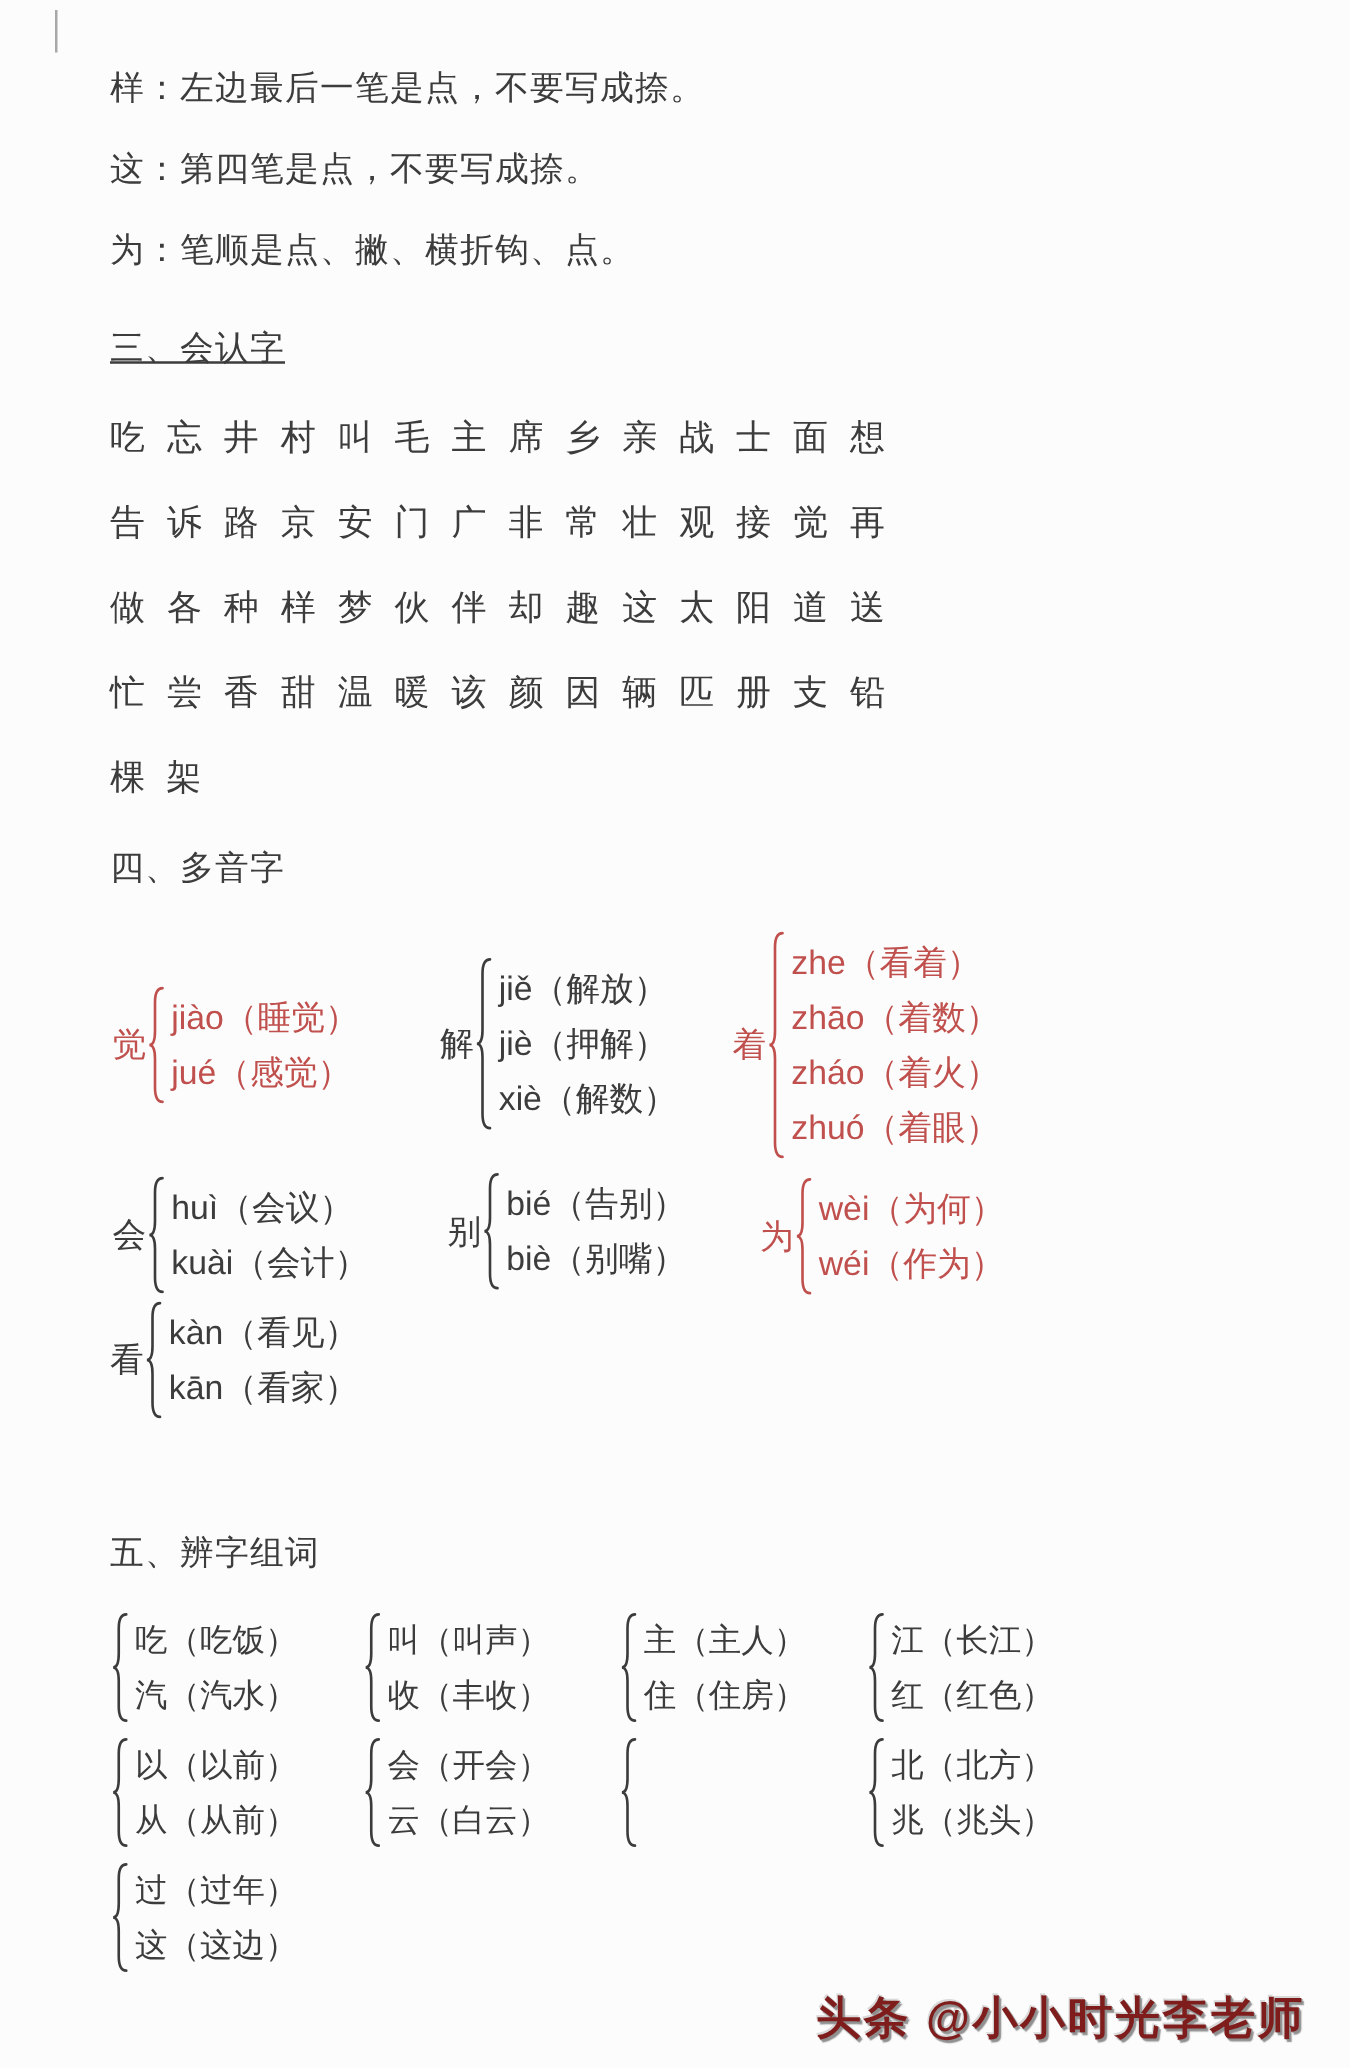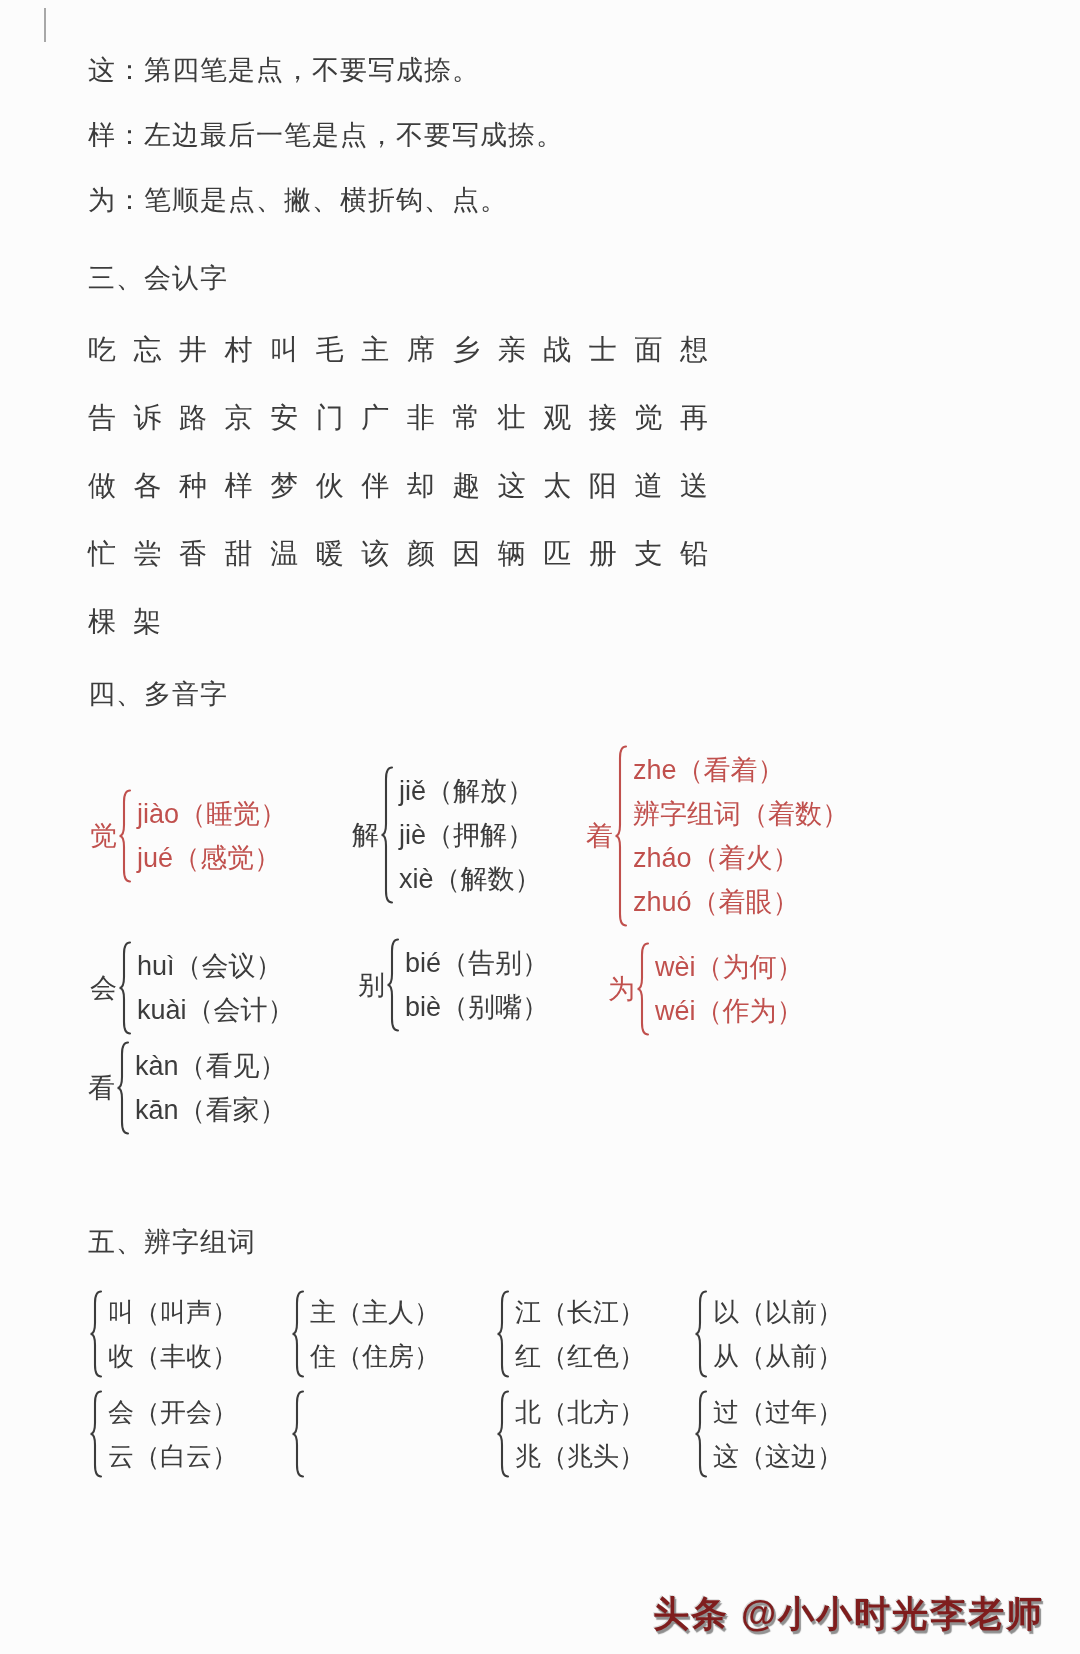--- a/index.html
+++ b/index.html
@@ -20,21 +20,21 @@
     position:absolute;left:88px;top:56px;
   }
   .note-line{
     font-size:27px;line-height:28px;margin-bottom:37px;
     letter-spacing:1px;white-space:nowrap;
   }
   .sec-title{
     position:absolute;left:88px;
     font-size:27px;line-height:28px;letter-spacing:1px;white-space:nowrap;
   }
-  #sec3-title{top:264px;}
+  #sec3-title{top:264px;text-decoration:underline;}
   #sec4-title{top:680px;}
   #sec5-title{top:1228px;}
   .char-rows{
     position:absolute;left:88px;top:336px;width:620px;
   }
   .char-row{
     display:flex;justify-content:space-between;
     font-size:28px;line-height:28px;margin-bottom:40px;
   }
   .char-row.partial{justify-content:flex-start;gap:17px;}
@@ -60,22 +60,22 @@
     white-space:nowrap;
   }
 </style>
 </head>
 <body>
 
 <div class="page">
   <div class="corner-mark"></div>
 
   <div class="notes">
+    <div class="note-line">样：左边最后一笔是点，不要写成捺。</div>
     <div class="note-line">这：第四笔是点，不要写成捺。</div>
-    <div class="note-line">样：左边最后一笔是点，不要写成捺。</div>
     <div class="note-line">为：笔顺是点、撇、横折钩、点。</div>
   </div>
 
   <div class="sec-title" id="sec3-title">三、会认字</div>
 
   <div class="char-rows">
       <div class="char-row">
         <span>吃</span>
         <span>忘</span>
         <span>井</span>
@@ -169,21 +169,21 @@
           <div class="reading">xiè（解数）</div>
         </div>
       </div>
       <div class="poly red" style="left: 586px; top: 745px;">
         <span class="pchar">着</span>
         <svg class="brace" width="14" height="182" viewBox="0 0 14 182">
           <path d="M 12 1.5 Q 6 1.5 6 13 L 6 80 Q 6 91 1.5 91 Q 6 91 6 102 L 6 169 Q 6 180.5 12 180.5" fill="none" stroke="currentColor" stroke-width="2.1" stroke-linecap="round"></path>
         </svg>
         <div class="plines">
           <div class="reading">zhe（看着）</div>
-          <div class="reading">辨字组词（着数）</div>
+          <div class="reading">zhāo（着数）</div>
           <div class="reading">zháo（着火）</div>
           <div class="reading">zhuó（着眼）</div>
         </div>
       </div>
       <div class="poly" style="left: 90px; top: 941px;">
         <span class="pchar">会</span>
         <svg class="brace" width="14" height="94" viewBox="0 0 14 94">
           <path d="M 12 1.5 Q 6 1.5 6 13 L 6 36 Q 6 47 1.5 47 Q 6 47 6 58 L 6 81 Q 6 92.5 12 92.5" fill="none" stroke="currentColor" stroke-width="2.1" stroke-linecap="round"></path>
         </svg>
         <div class="plines">
@@ -224,20 +224,29 @@
     </div>
 
   <div class="sec-title" id="sec5-title">五、辨字组词</div>
 
   <div class="pairs-grid">
       <div class="pair">
         <svg class="brace" width="14" height="88" viewBox="0 0 14 88">
           <path d="M 12 1.5 Q 6 1.5 6 13 L 6 33 Q 6 44 1.5 44 Q 6 44 6 55 L 6 75 Q 6 86.5 12 86.5" fill="none" stroke="currentColor" stroke-width="2.1" stroke-linecap="round"></path>
         </svg>
         <div class="plines">
+          <div class="reading">吃（吃饭）</div>
+          <div class="reading">汽（汽水）</div>
+        </div>
+      </div>
+      <div class="pair">
+        <svg class="brace" width="14" height="88" viewBox="0 0 14 88">
+          <path d="M 12 1.5 Q 6 1.5 6 13 L 6 33 Q 6 44 1.5 44 Q 6 44 6 55 L 6 75 Q 6 86.5 12 86.5" fill="none" stroke="currentColor" stroke-width="2.1" stroke-linecap="round"></path>
+        </svg>
+        <div class="plines">
           <div class="reading">叫（叫声）</div>
           <div class="reading">收（丰收）</div>
         </div>
       </div>
       <div class="pair">
         <svg class="brace" width="14" height="88" viewBox="0 0 14 88">
           <path d="M 12 1.5 Q 6 1.5 6 13 L 6 33 Q 6 44 1.5 44 Q 6 44 6 55 L 6 75 Q 6 86.5 12 86.5" fill="none" stroke="currentColor" stroke-width="2.1" stroke-linecap="round"></path>
         </svg>
         <div class="plines">
           <div class="reading">主（主人）</div>

